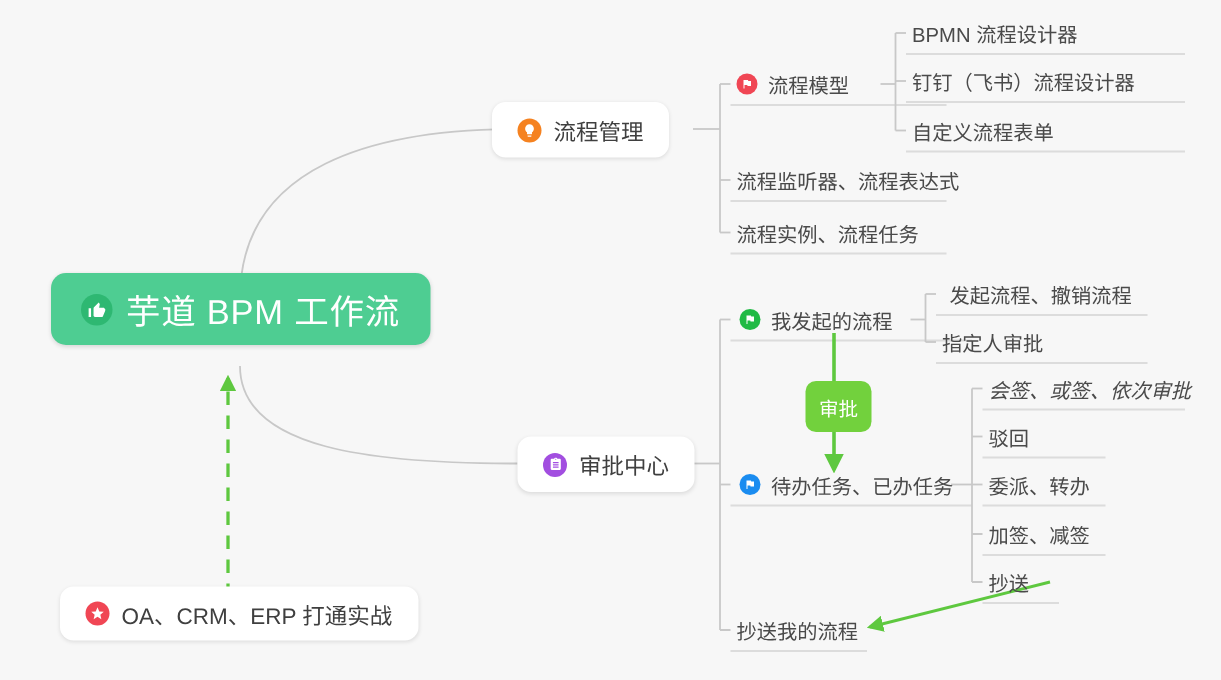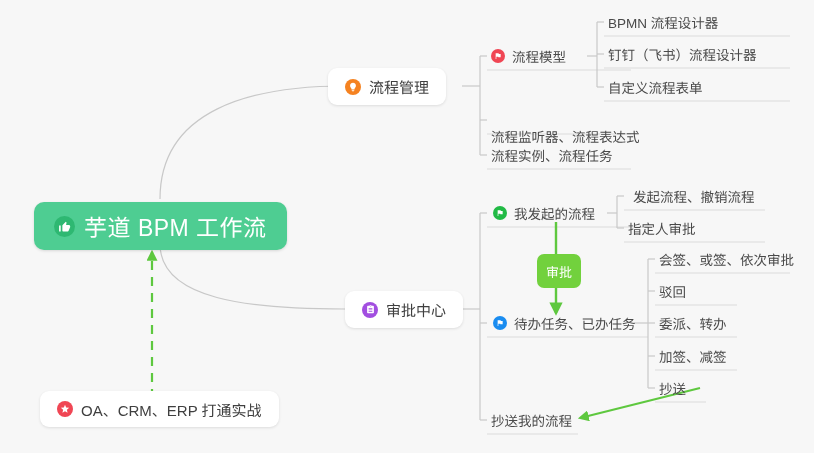--- a/index.html
+++ b/index.html
@@ -150,21 +150,21 @@
       </marker>
     </defs>
 
     <path d="M556 222 L 556 313" stroke="#5ec83f" stroke-width="2.4" fill="none" marker-end="url(#arrow-green)"></path>
 
     <path d="M700 388 L 580 418" stroke="#5ec83f" stroke-width="2" fill="none" marker-end="url(#arrow-green-2)"></path>
 
     <path d="M152 398 L 152 252" stroke="#5ec83f" stroke-width="2.2" fill="none" stroke-dasharray="9 7" marker-end="url(#arrow-green-3)"></path>
   </svg>
 
-  <div class="node root" style="left:34px;top:202px;text-align:right;">
+  <div class="node root" style="left:34px;top:182px;text-align:right;">
     <span class="ic ic-lg" style="background:#2eb872;">
       <svg width="13" height="13" viewBox="0 0 24 24" fill="#ffffff">
         <path d="M2 21h3V10H2v11zM22 11.2c0-1-.8-1.8-1.8-1.8h-5.3l.8-3.9.03-.3c0-.4-.17-.77-.44-1.04L14.4 3.2 8.6 9.02c-.34.33-.55.8-.55 1.31V19.2c0 1 .8 1.8 1.8 1.8h8.1c.74 0 1.38-.45 1.65-1.1l2.72-6.35c.08-.2.12-.42.12-.65v-1.7z"></path>
       </svg>
     </span>
     <span class="label">芋道 BPM 工作流</span>
   </div>
 
   <div class="node card" style="left:328px;top:68px;">
     <span class="ic" style="background:#f58220;">
@@ -186,21 +186,21 @@
 
   <div class="node leaf with-icon" style="left:489px;top:41px;">
     <span class="ic ic-sm" style="background:#f04654;">
       <svg width="8" height="8" viewBox="0 0 24 24" fill="#ffffff">
         <path d="M14.4 6L14 4H5v17h2v-7h5.6l.4 2h7V6z"></path>
       </svg>
     </span>
     <span class="label">流程模型</span>
   </div>
 
-  <div class="node leaf" style="left:489px;top:121px;align-items:center;">
+  <div class="node leaf" style="left:489px;top:105px;align-items:center;">
     <span class="label" style="margin-left:0;">流程监听器、流程表达式</span>
   </div>
 
   <div class="node leaf" style="left:489px;top:140px;">
     <span class="label" style="margin-left:0;">流程实例、流程任务</span>
   </div>
 
   <div class="node leaf" style="left:606px;top:7px;">
     <span class="label" style="margin-left:0;">BPMN 流程设计器</span>
   </div>
@@ -236,21 +236,21 @@
   </div>
 
   <div class="node leaf" style="left:631px;top:181px;">
     <span class="label" style="margin-left:0;">发起流程、撤销流程</span>
   </div>
 
   <div class="node leaf" style="left:626px;top:213px;">
     <span class="label" style="margin-left:0;">指定人审批</span>
   </div>
 
-  <div class="node leaf" style="left:657px;top:244px;">
+  <div class="node leaf" style="left:657px;top:244px;font-style:italic;">
     <span class="label" style="margin-left:0;">会签、或签、依次审批</span>
   </div>
 
   <div class="node leaf" style="left:657px;top:276px;">
     <span class="label" style="margin-left:0;">驳回</span>
   </div>
 
   <div class="node leaf" style="left:657px;top:308px;">
     <span class="label" style="margin-left:0;">委派、转办</span>
   </div>

